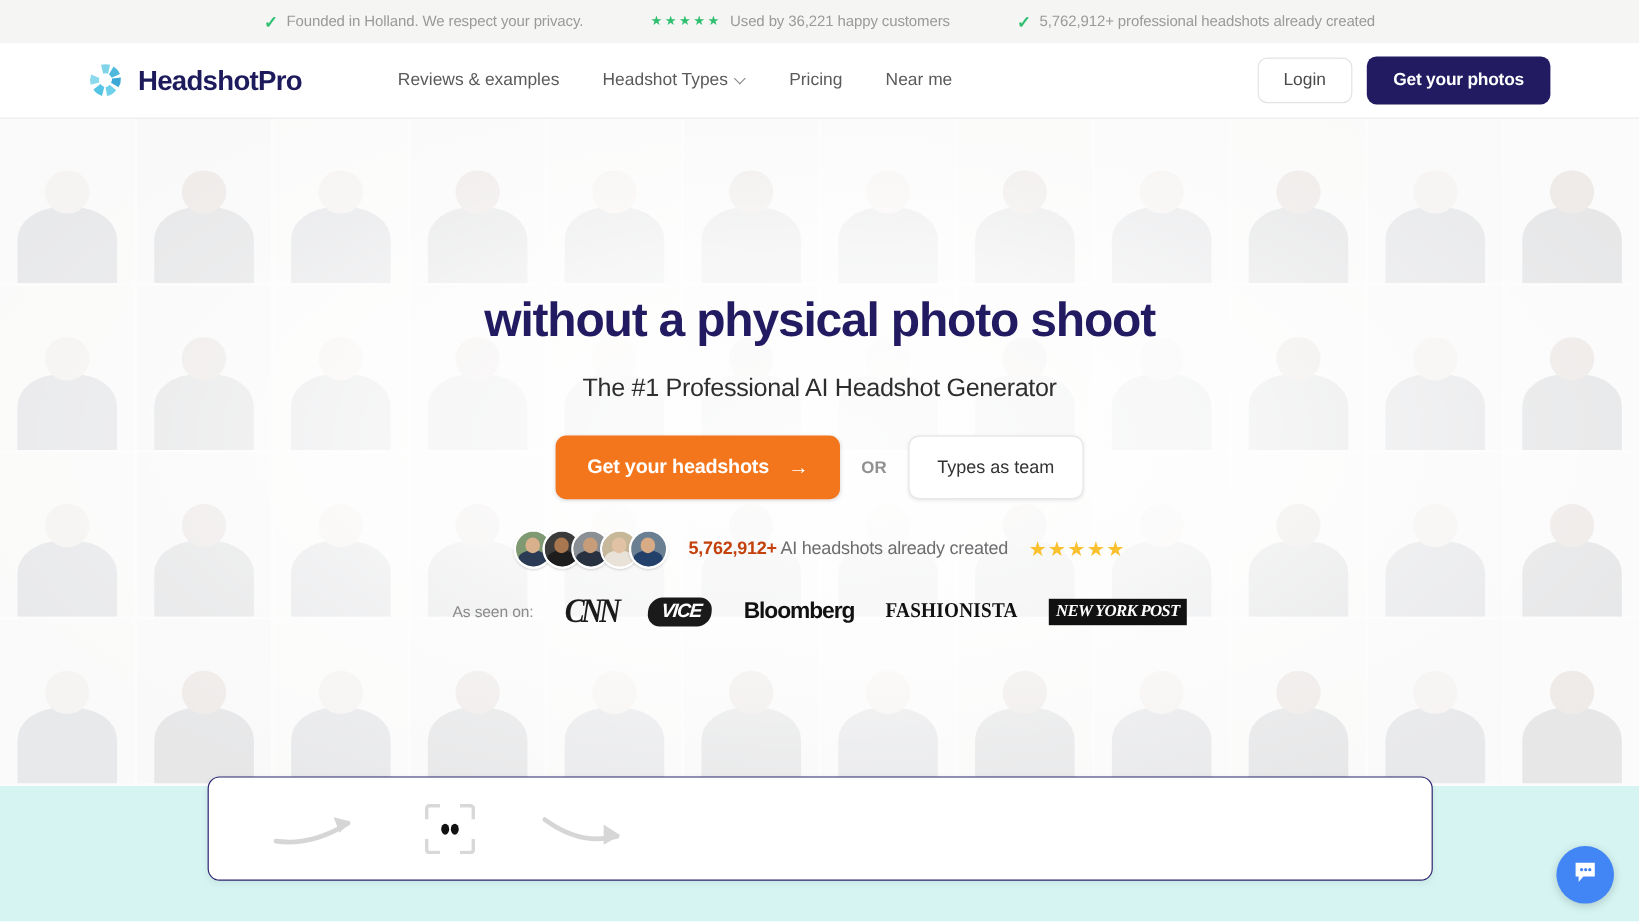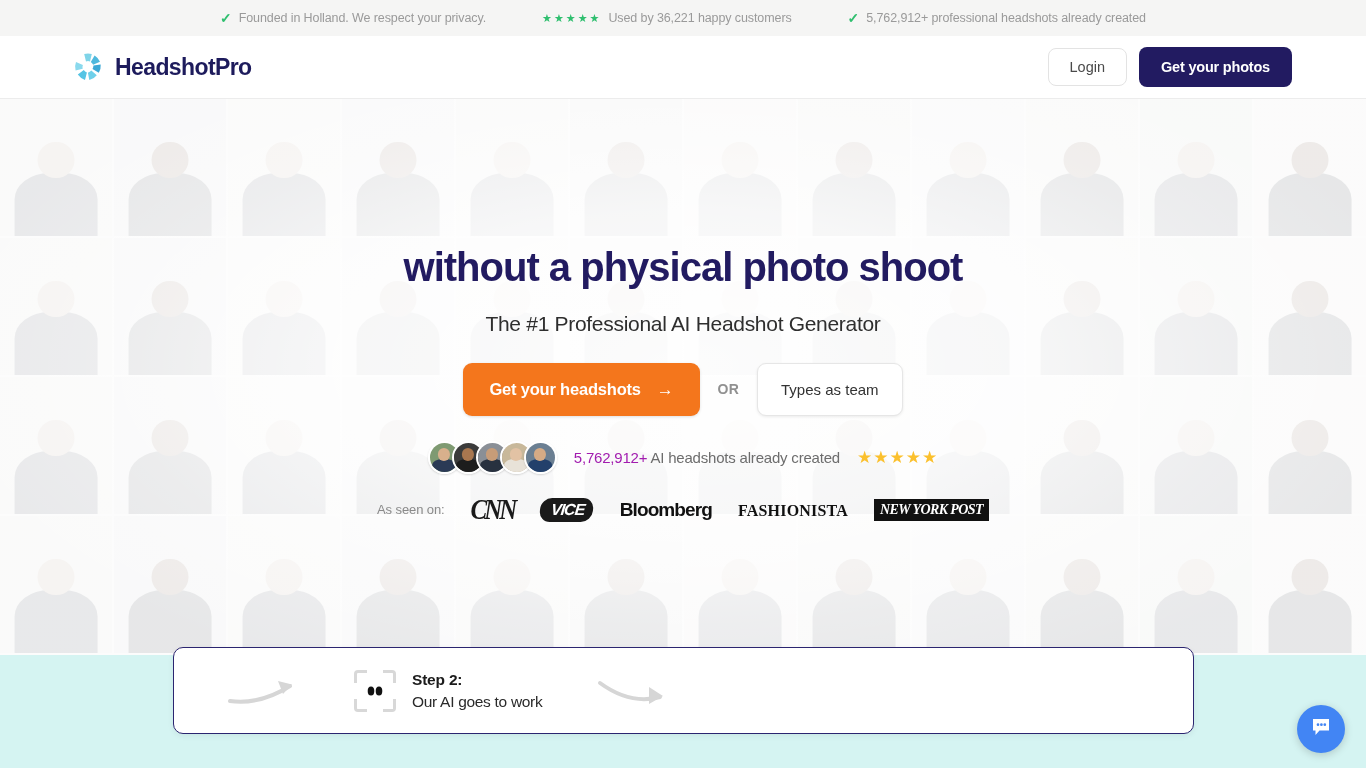--- a/index.html
+++ b/index.html
@@ -132,21 +132,21 @@
     margin-left: -9px; overflow: hidden; position: relative;
     box-shadow: 0 1px 2px rgba(0,0,0,0.15);
   }
   .avatar:first-child { margin-left: 0; }
   .avatar .a-bg { position: absolute; inset: 0; }
   .avatar .a-head { position: absolute; left: 50%; top: 20%; transform: translateX(-50%);
                     width: 42%; padding-bottom: 42%; border-radius: 50%; }
   .avatar .a-body { position: absolute; left: 50%; bottom: -6%; transform: translateX(-50%);
                     width: 82%; height: 48%; border-radius: 44% 44% 0 0; }
   .proof-text { font-size: 15px; color: #6d6d6d; letter-spacing: -0.2px; }
-  .proof-text b { color: #a21caf; font-weight: 400; text-align: right; }
+  .proof-text b { color: #c2410c; font-weight: 700; text-align: right; }
   .yellow-stars { color: #fbc02d; font-size: 17px; letter-spacing: 1px; line-height: 1; }
 
   .seen-row { margin-top: 22px; display: flex; align-items: center; gap: 26px; }
   .seen-label { font-size: 13px; color: #8a8a8a; letter-spacing: -0.1px; }
   .logo-cnn {
     font-family: "Liberation Serif", serif; font-size: 25px; font-weight: 700;
     color: #1a1a1a; letter-spacing: -3px; font-style: italic;
     border-left: 0; transform: scaleY(1.15);
   }
   .logo-vice {
@@ -231,20 +231,35 @@
             <path d="M 12.7 -2.5 A 13.4 13.4 0 0 1 10.8 5.7 L 4.5 1.9 A 5.9 5.9 0 0 0 5.4 -1.5 Z" fill="#3ba8d6"></path>
             <path d="M 8.8 8.2 A 13.4 13.4 0 0 1 1.3 13.1 L -0.1 5.7 A 5.9 5.9 0 0 0 3.3 3.6 Z" fill="#6fd0ea"></path>
             <path d="M -3.0 12.9 A 13.4 13.4 0 0 1 -10.2 7.6 L -4.2 3.1 A 5.9 5.9 0 0 0 -1.1 5.6 Z" fill="#56c4e4"></path>
             <path d="M -12.4 3.6 A 13.4 13.4 0 0 1 -12.0 -5.0 L -5.1 -2.0 A 5.9 5.9 0 0 0 -5.3 1.8 Z" fill="#8ad9ed"></path>
           </g>
         </svg>
       </span>
       <span class="brand-name">HeadshotPro</span>
     </div>
 
+    <nav class="nav">
+      <span class="nav-link">
+        <span>Reviews &amp; examples</span>
+      </span>
+      <span class="nav-link">
+        <span>Headshot Types</span>
+        <span class="chev"></span>
+      </span>
+      <span class="nav-link">
+        <span>Pricing</span>
+      </span>
+      <span class="nav-link">
+        <span>Near me</span>
+      </span>
+    </nav>
 
     <div class="header-actions">
       <button class="btn-login">Login</button>
       <button class="btn-primary">Get your photos</button>
     </div>
   </div>
 
   <div class="hero">
 
     <div class="photo-grid" id="collage">
@@ -571,24 +586,20 @@
           <i class="corner tr"></i>
           <i class="corner bl"></i>
           <i class="corner br"></i>
         <span class="scan-inner">
           <svg width="24" height="18" viewBox="0 0 24 18" aria-hidden="true">
             <ellipse cx="8" cy="9" rx="3.3" ry="4.6" fill="#111"></ellipse>
             <ellipse cx="16" cy="9" rx="3.3" ry="4.6" fill="#111"></ellipse>
           </svg>
         </span>
       </span>
-      <span>
-        <div class="step-txt-title">Step 2:</div>
-        <div class="step-txt-desc">Our AI goes to work</div>
-      </span>
     </div>
 
     <span class="arrow-gap" style="margin-left:54px;">
       <svg class="arrow-curve" viewBox="0 0 78 40" aria-hidden="true">
         <path d="M 4 12 Q 34 34 64 26" stroke="#d6d6d6" stroke-width="4" fill="none" stroke-linecap="round"></path>
         <path d="M 53 16 L 67 25 L 53 33" fill="#d6d6d6"></path>
       </svg>
     </span>
 
   </div>

